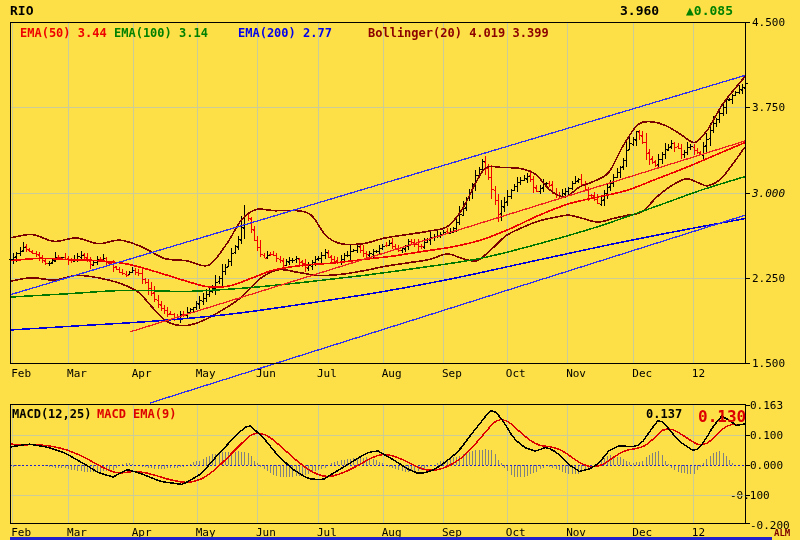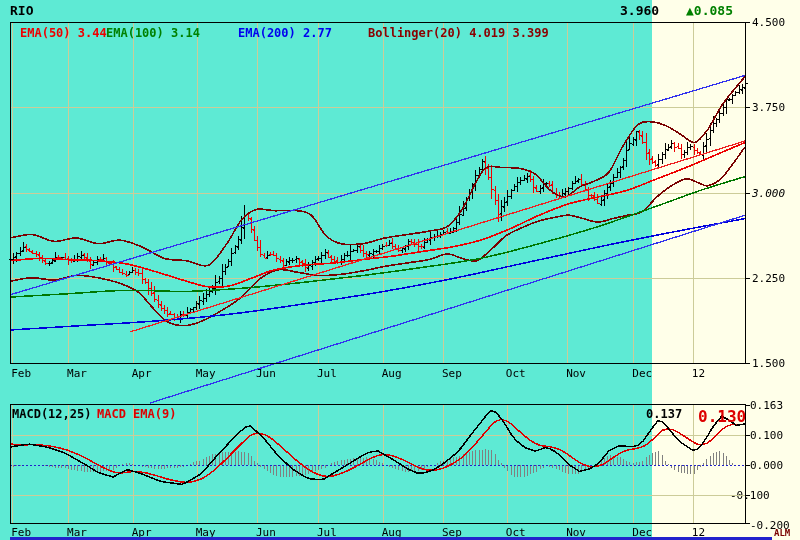--- a/index.html
+++ b/index.html
@@ -1,25 +1,25 @@
 <!DOCTYPE html>
 <html><head>
 <meta charset="utf-8">
 <style>
   html,body{margin:0;padding:0;width:800px;height:540px;overflow:hidden;}
   body{background:#FFFFE9;font-family:"DejaVu Sans Mono",monospace;}
-  .page{position:relative;width:652px;height:540px;background:#5eead4;}
+  .page{position:relative;width:800px;height:540px;background:#fde047;}
   .mono{font-family:"DejaVu Sans Mono",monospace;}
   .b{font-weight:bold;}
   .abs{position:absolute;white-space:nowrap;}
   .hdr-symbol{left:10px;top:3px;font-size:13px;color:#000;}
   .hdr-last{left:620px;top:3px;font-size:13px;color:#000;}
   .hdr-change{left:686px;top:3px;font-size:13px;color:#008000;}
   .lg{position:absolute;top:26px;font-size:12px;font-weight:bold;white-space:nowrap;}
-  .lg1{left:20px;}.lg2{left:106px;}.lg3{left:238px;}.lg4{left:368px;}
+  .lg1{left:20px;}.lg2{left:114px;}.lg3{left:238px;}.lg4{left:368px;}
   .watermark{left:304px;top:383px;font-size:13px;color:#000;z-index:3;}
   .macd-lg{position:absolute;top:407px;font-size:12px;font-weight:bold;z-index:3;white-space:nowrap;}
   .macd-lg1{left:12px;color:#000;}
   .macd-lg2{left:97px;color:#DD0000;}
   .macd-v1{left:646px;top:407px;font-size:12px;color:#000;z-index:3;}
   .macd-v2{left:698px;top:407px;font-size:16px;color:#DD0000;z-index:3;}
   #labels{position:absolute;left:0;top:0;width:800px;height:540px;z-index:1;}
   #cv{position:absolute;left:0;top:0;z-index:2;pointer-events:none;shape-rendering:crispEdges;}
   .txt3{z-index:3;}
   .tick{position:absolute;font-family:"DejaVu Sans Mono",monospace;font-size:11px;color:#000;white-space:nowrap;}

